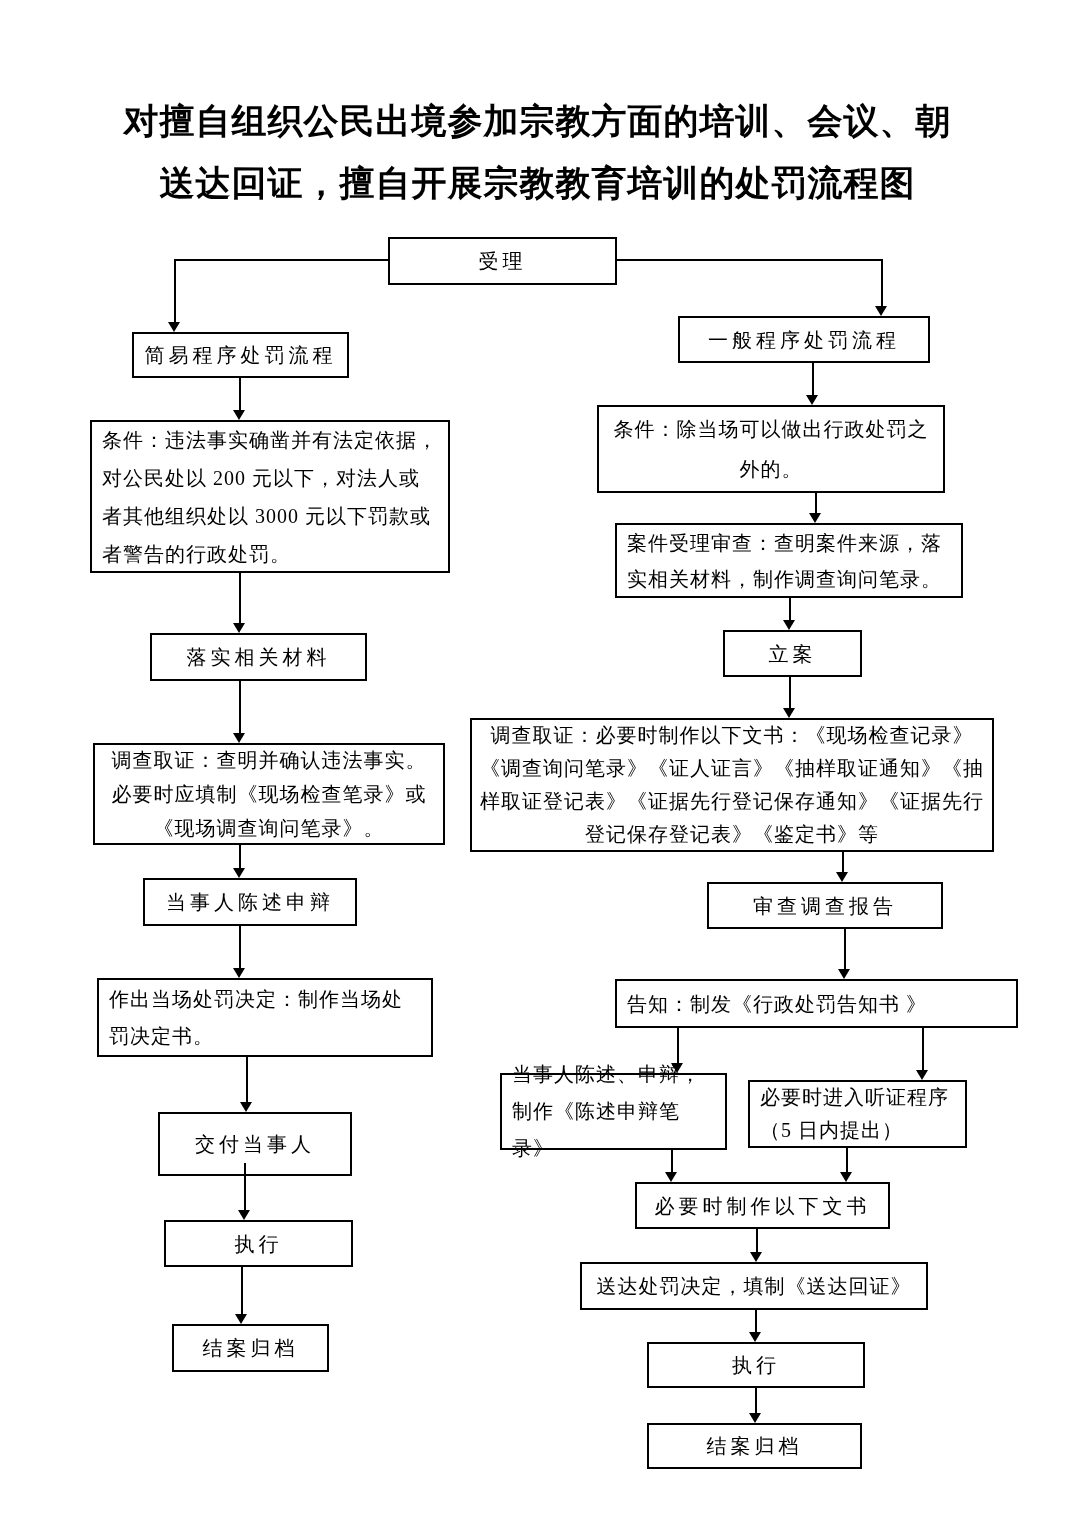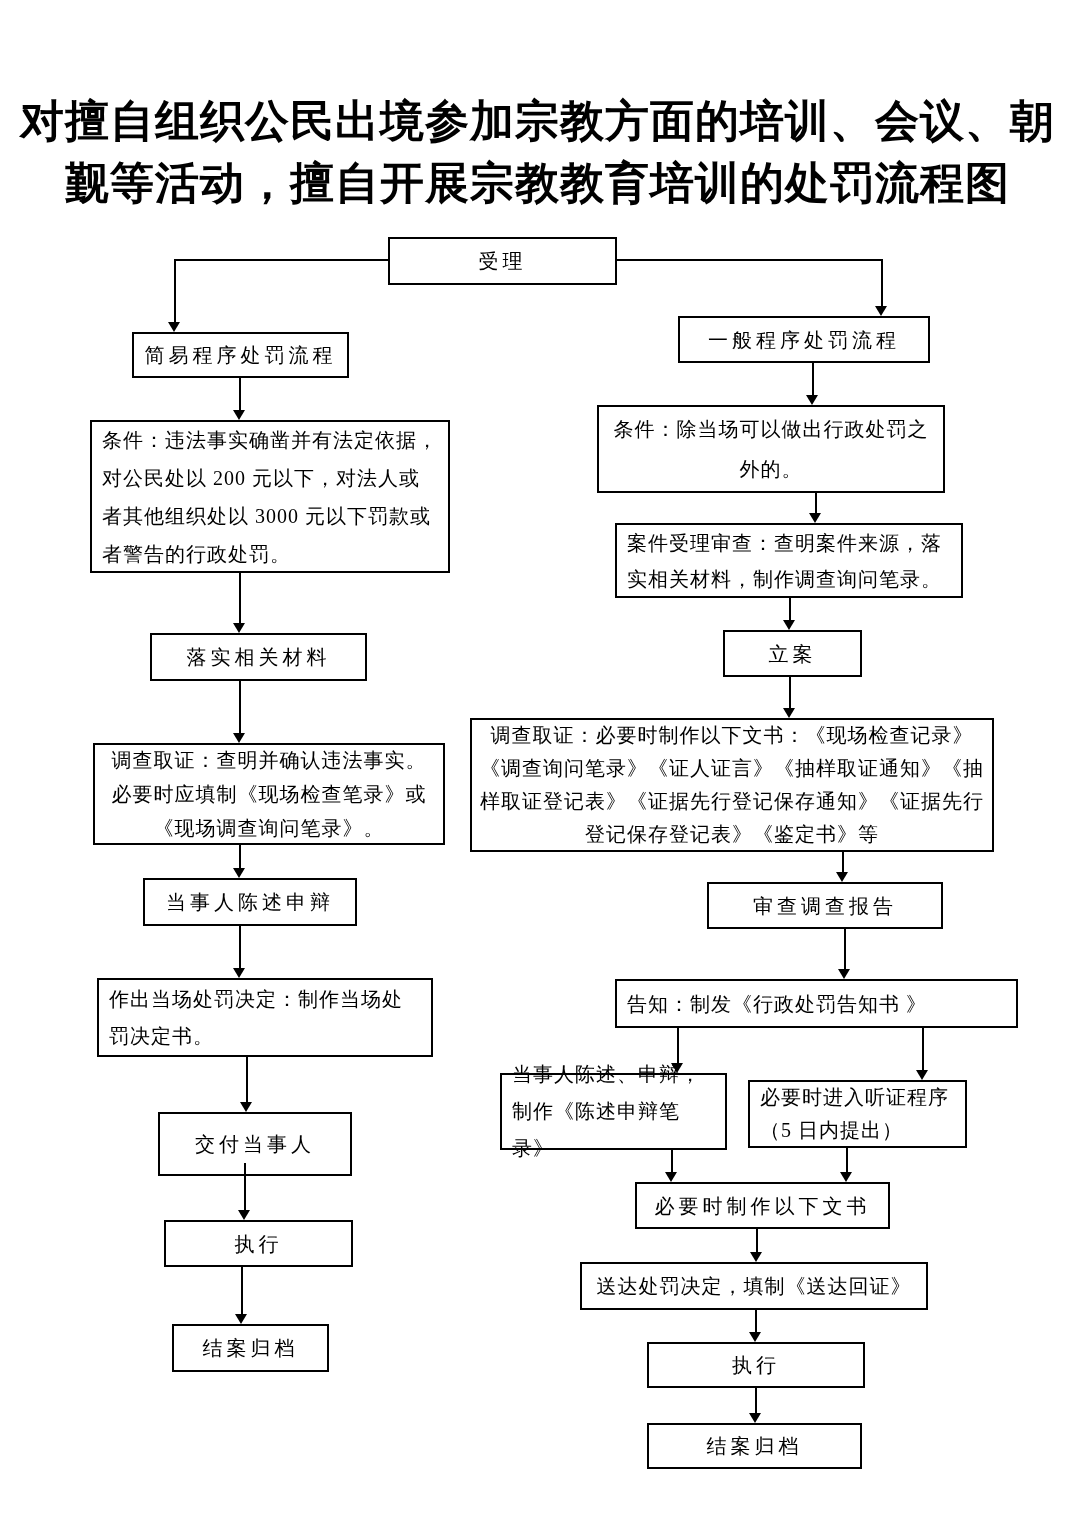--- a/index.html
+++ b/index.html
@@ -11,21 +11,21 @@
     overflow:hidden;
     font-family:"Liberation Serif","DejaVu Serif",serif;
     color:#000;
   }
   .title{
     position:absolute;
     left:0; top:90px; width:1075px;
     text-align:center;
     font-family:"Liberation Sans","DejaVu Sans",sans-serif;
     font-weight:bold;
-    font-size:44px;
+    font-size:35px;
     line-height:62px;
     letter-spacing:1px;
     color:#000;
   }
   .node{
     position:absolute;
     box-sizing:border-box;
     border:2px solid #000;
     background:#fff;
     display:flex;
@@ -52,21 +52,21 @@
       border-right:6px solid transparent;
       border-top:10px solid #000;}
 </style>
 </head>
 <body>
 
 <div class="page">
 
   <div class="title">
     <div>对擅自组织公民出境参加宗教方面的培训、会议、朝</div>
-    <div>觐等活动，擅自开展宗教教育培训的处罚流程图</div>
+    <div>送达回证，擅自开展宗教教育培训的处罚流程图</div>
   </div>
 
   <div class="node c" style="left:388px;top:237px;width:229px;height:48px">受理</div>
 
   <div class="node c" style="left:132px;top:332px;width:217px;height:46px">简易程序处罚流程</div>
   <div class="node ml lh38" style="left:90px;top:420px;width:360px;height:153px">条件：违法事实确凿并有法定依据，对公民处以 200 元以下，对法人或者其他组织处以 3000 元以下罚款或者警告的行政处罚。</div>
   <div class="node c" style="left:150px;top:633px;width:217px;height:48px">落实相关材料</div>
   <div class="node mc lh34" style="left:93px;top:743px;width:352px;height:102px">调查取证：查明并确认违法事实。必要时应填制《现场检查笔录》或《现场调查询问笔录》。</div>
   <div class="node c" style="left:143px;top:878px;width:214px;height:48px">当事人陈述申辩</div>
   <div class="node ml lh37" style="left:97px;top:978px;width:336px;height:79px">作出当场处罚决定：制作当场处罚决定书。</div>

